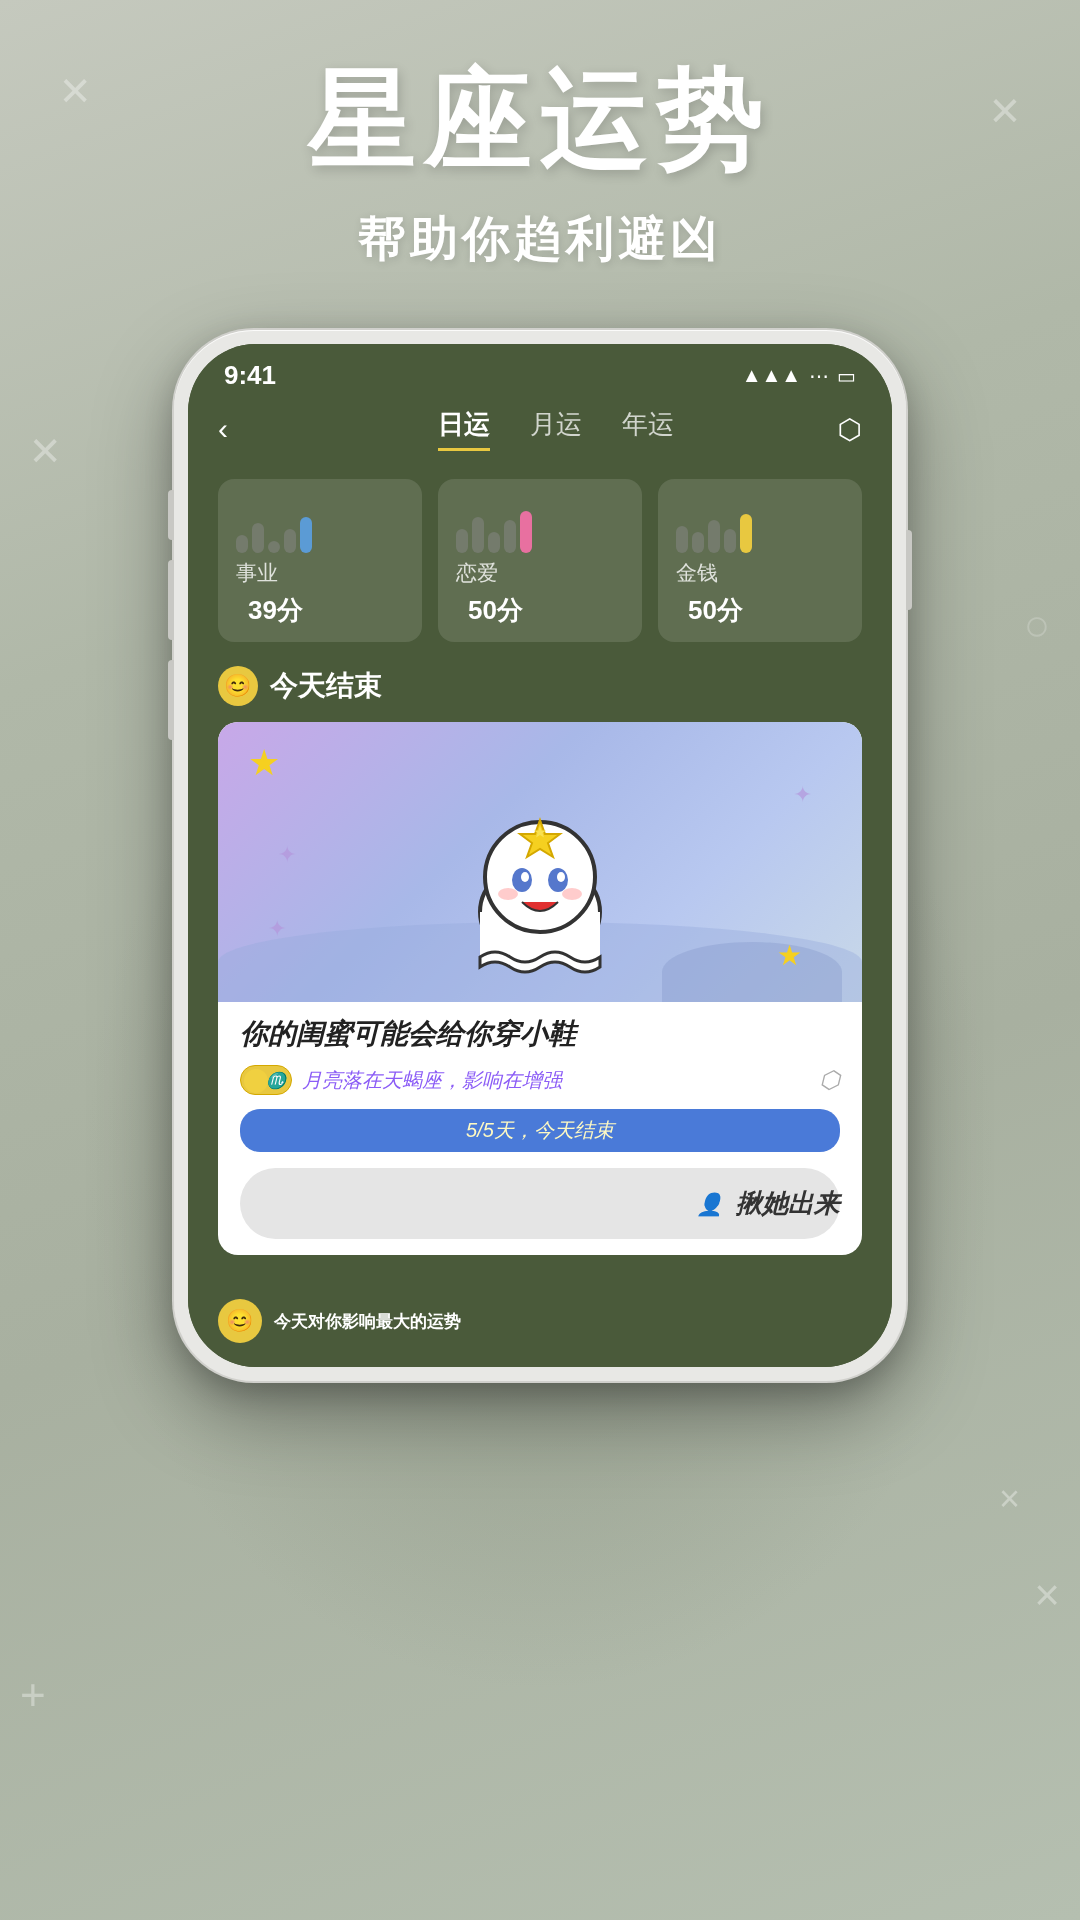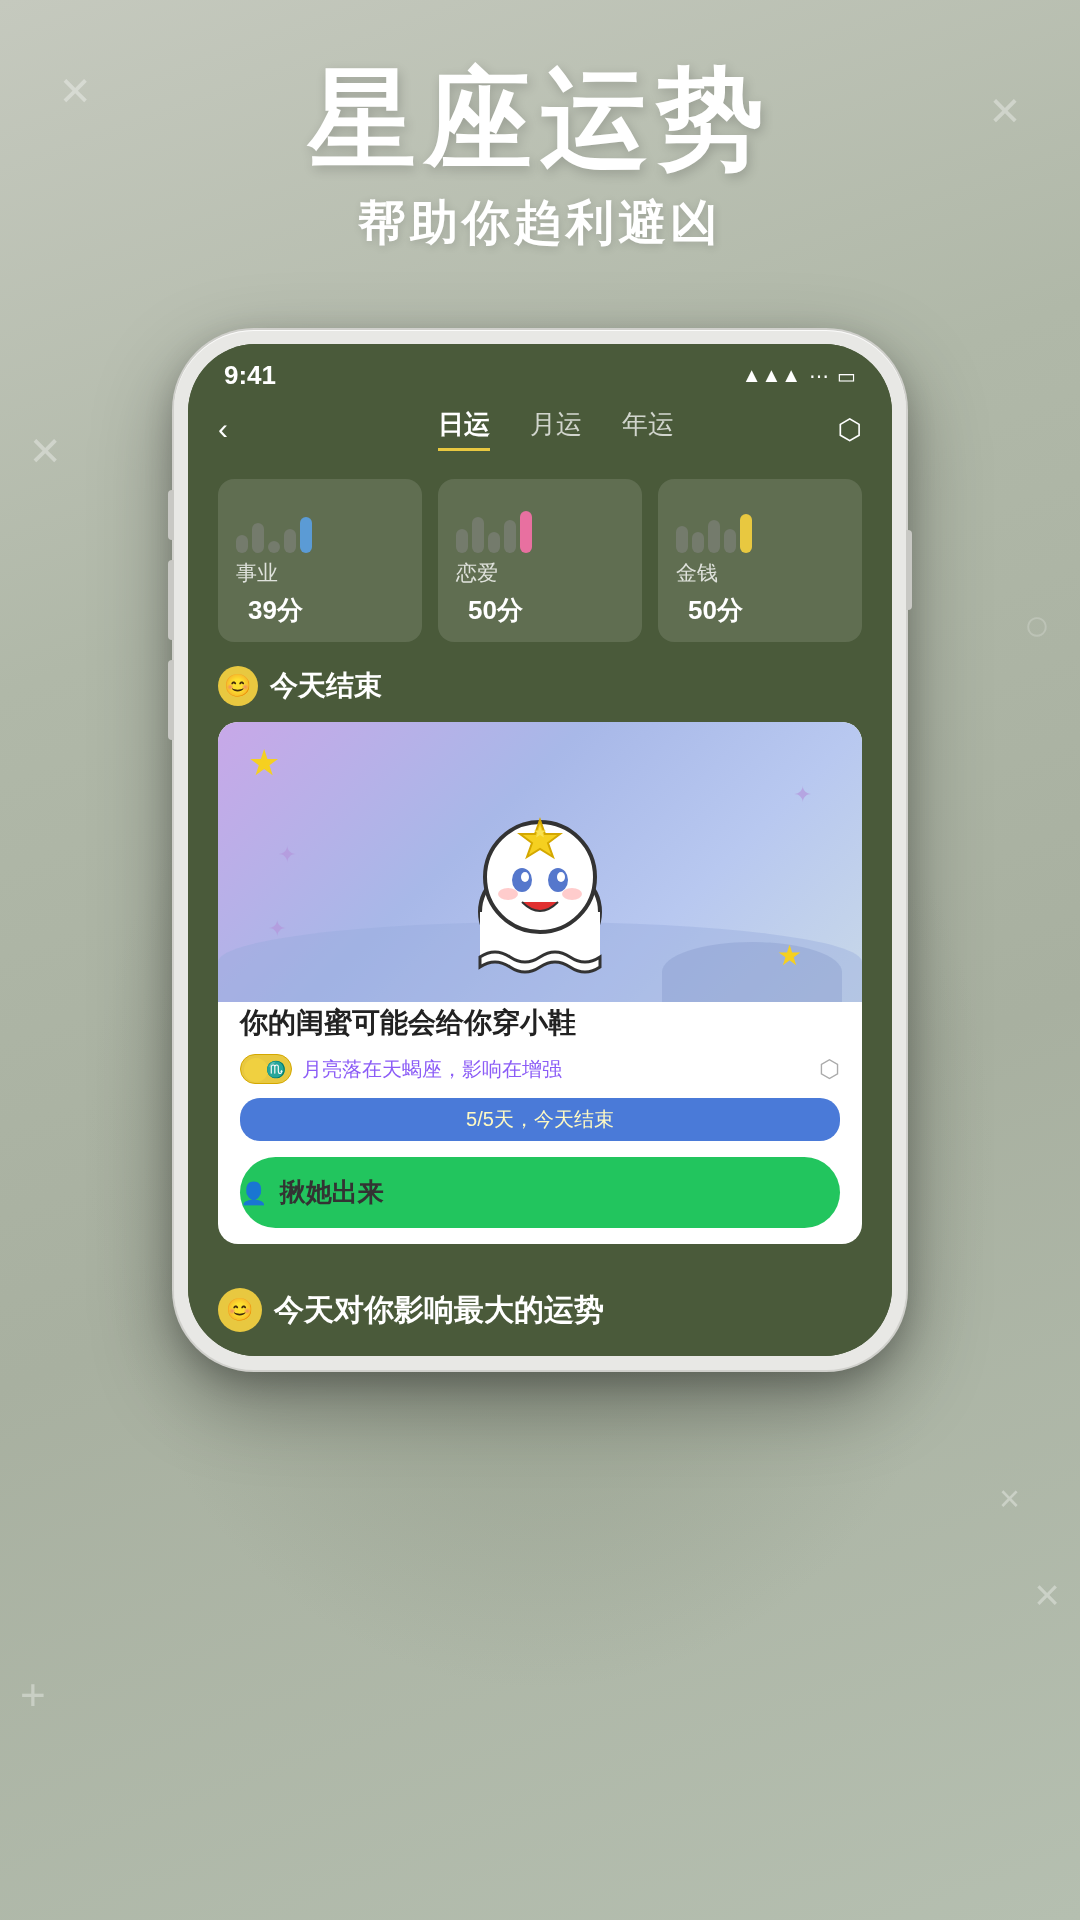--- a/index.html
+++ b/index.html
@@ -47,21 +47,21 @@
       color: #fff;
       text-shadow: 2px 4px 12px rgba(0,0,0,0.18);
       letter-spacing: 8px;
       line-height: 1.1;
     }
     .sub-title {
       font-size: 48px;
       font-weight: 700;
       color: #fff;
       text-shadow: 1px 2px 8px rgba(0,0,0,0.15);
-      margin-top: 12px;
+      margin-top: 28px;
       letter-spacing: 4px;
     }
 
     
     .phone-wrapper {
       position: absolute;
       top: 330px;
       left: 50%;
       transform: translateX(-50%);
       width: 732px;
@@ -281,21 +281,22 @@
       color: rgba(180,150,220,0.7);
       font-size: 22px;
     }
     
     .ghost-svg {
       width: 100%;
       height: 100%;
     }
 
     .event-body {
-      padding: 2px 22px 16px;
+      padding: 13px 22px 16px;
+      font-style: italic;
     }
     .event-title {
       font-size: 28px;
       font-weight: 700;
       color: #222;
       margin-bottom: 12px;
     }
     .event-desc {
       font-size: 22px;
       color: #555;
@@ -331,24 +332,24 @@
       text-align: center;
       margin-bottom: 16px;
     }
     .progress-text {
       font-size: 20px;
       color: #fef9c3;
     }
 
     
     .action-btn {
-      background: #22c55e;
+      background: #e5e5e5;
       border-radius: 50px;
       padding: 18px 0;
-      text-align: left;
+      text-align: right;
       cursor: pointer;
     }
     .action-btn-text {
       font-size: 26px;
       font-weight: 600;
       color: #333;
     }
 
     
     .bottom-section {
@@ -362,21 +363,21 @@
       width: 44px;
       height: 44px;
       border-radius: 50%;
       background: #e8c840;
       display: flex;
       align-items: center;
       justify-content: center;
       font-size: 22px;
     }
     .bottom-text {
-      font-size: 30px;
+      font-size: 17px;
       font-weight: 700;
       color: #fff;
       text-align: right;
     }
 
     
     .phone-btn-right {
       position: absolute;
       right: -6px;
       top: 200px;

